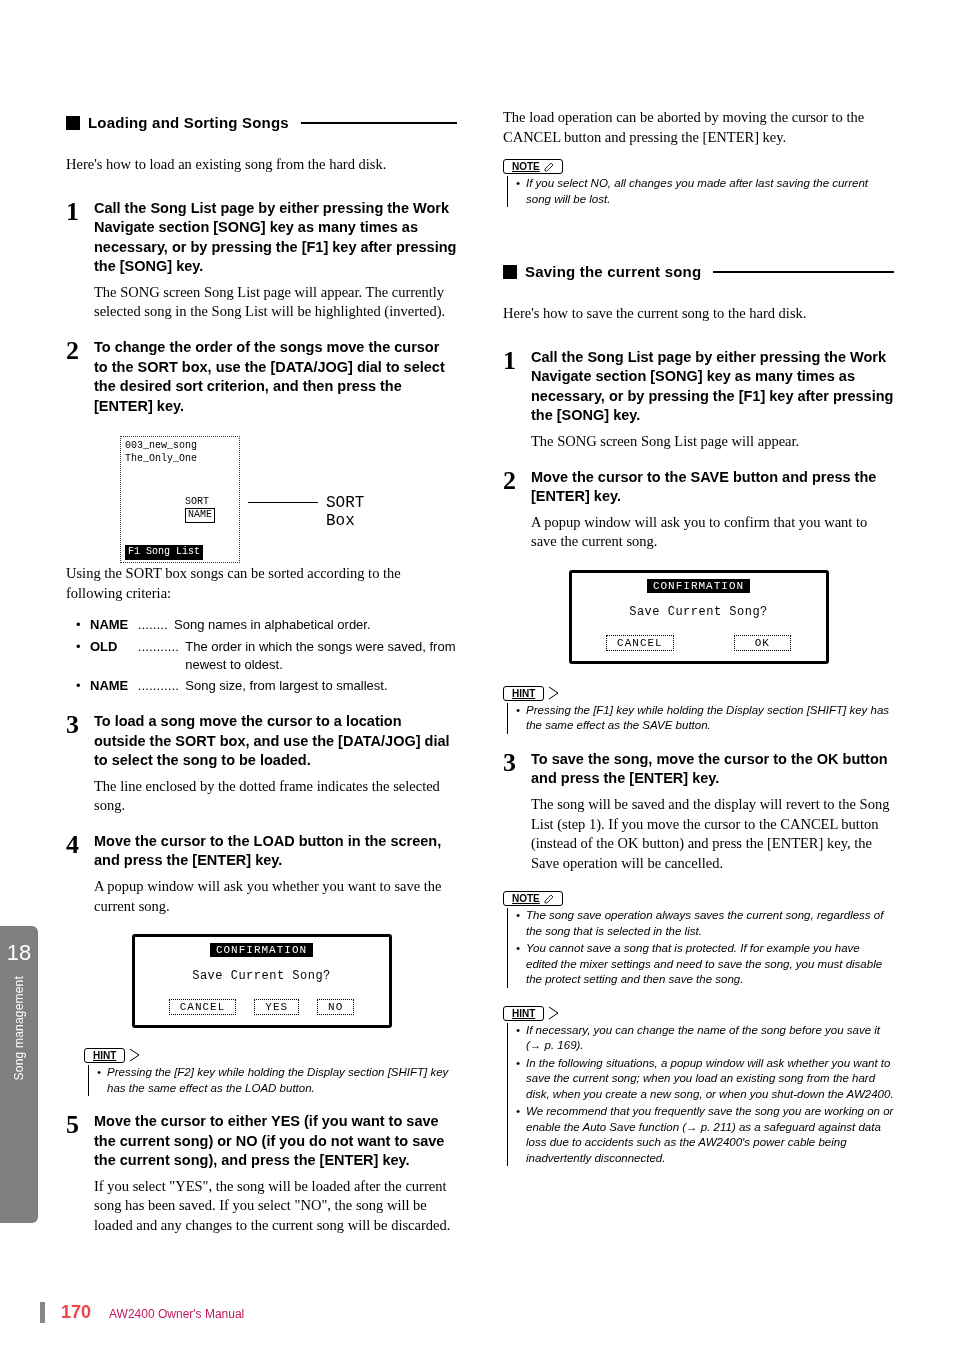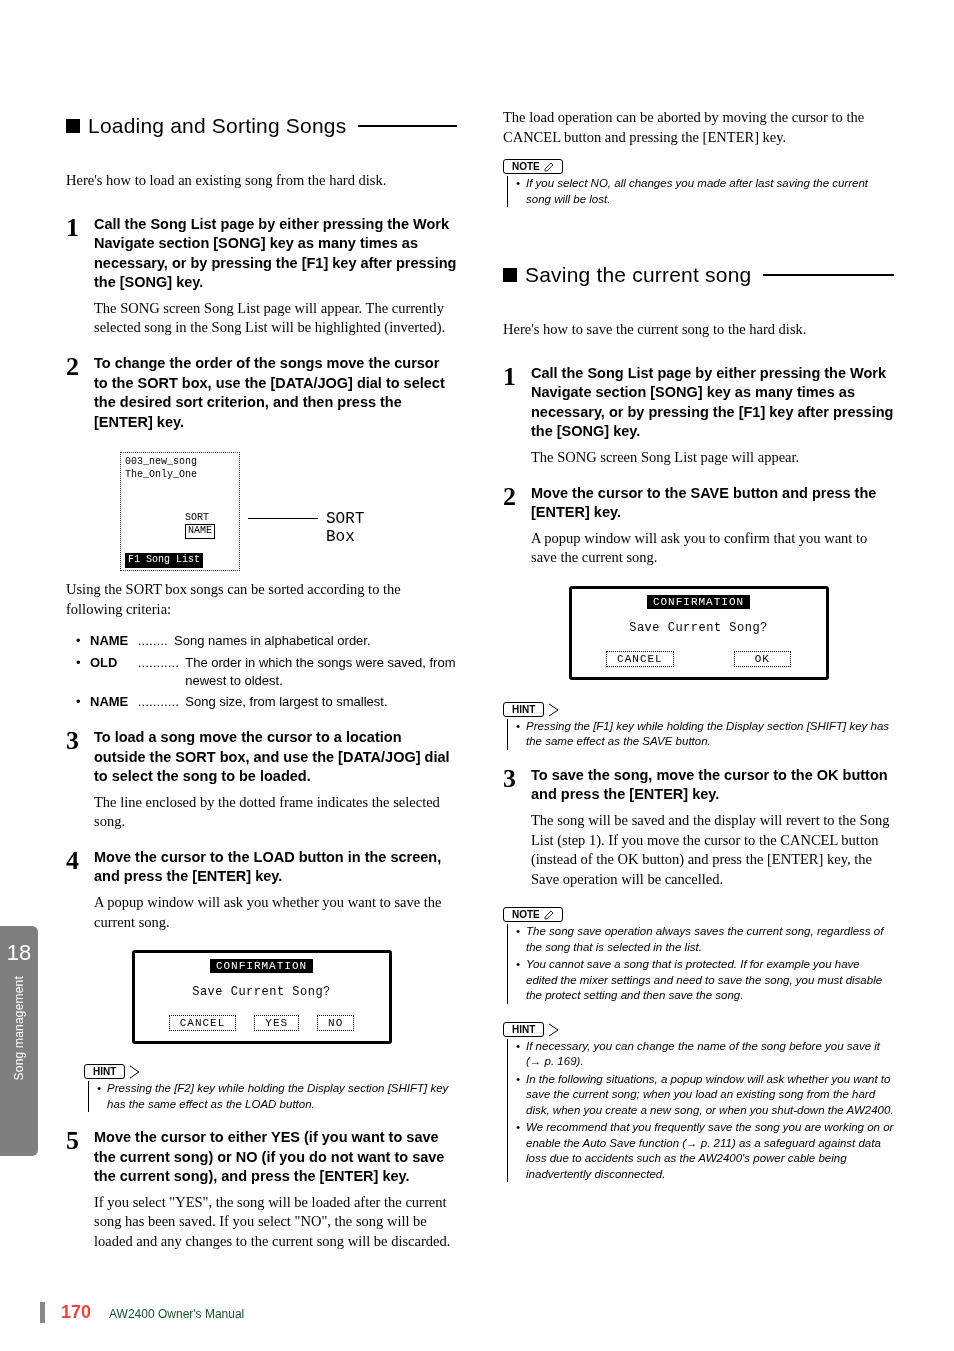--- a/index.html
+++ b/index.html
@@ -6,40 +6,40 @@
   html, body { width: 954px; height: 1351px; background: #fff; font-family: "Times New Roman", Times, serif; coloren-scaled with px values to match layout as closely as reasonable */ }
   body { background: #f2f2f2; position: relative; }
   .page { background: #fff; position: absolute; left: 0; top: 0; width: 954px; height: 1351px; }
 
   
   .hdr { position: absolute; left: 40px; right: 30px; top: 28px; }
   .hdr-title { font-family: Arial, Helvetica, sans-serif; font-weight: bold; font-size: 14px; color: #000; }
   .hdr-rule { border: none; border-top: 1px solid #000; margin-top: 4px; }
 
   
-  .tab { position: absolute; left: 0; top: 926px; height: 230px; width: 38px; background: #7f7f7f; border-top-right-radius: 6px; border-bottom-right-radius: 6px; display: flex; flex-direction: column; align-items: center; justify-content: flex-start; padding-top: 14px; gap: 10px; }
+  .tab { position: absolute; left: 0; top: 926px; height: 297px; width: 38px; background: #7f7f7f; border-top-right-radius: 6px; border-bottom-right-radius: 6px; display: flex; flex-direction: column; align-items: center; justify-content: flex-start; padding-top: 14px; gap: 10px; }
   .tab-num { color: #fff; font-family: Arial, Helvetica, sans-serif; font-size: 22px; font-weight: 400; }
   .tab-label { color: #fff; font-family: Arial, Helvetica, sans-serif; font-size: 12px; writing-mode: vertical-rl; transform: rotate(180deg); letter-spacing: 0.2px; }
 
   
   .footer { position: absolute; left: 40px; bottom: 28px; display: flex; align-items: baseline; gap: 18px; }
   .footer-page { font-family: Arial, Helvetica, sans-serif; font-weight: bold; font-size: 18px; color: #ef4444; border-left: 5px solid #888; padding-left: 16px; }
-  .footer-manual { font-family: Arial, Helvetica, sans-serif; font-size: 12px; color: #14532d; }
+  .footer-manual { font-family: Arial, Helvetica, sans-serif; font-size: 12px; color: #be185d; }
 
   
   .content { position: absolute; left: 66px; right: 60px; top: 108px; bottom: 70px; display: flex; gap: 46px; }
   .col { width: 50%; display: flex; flex-direction: column; }
 
   
   .subhead { display: flex; align-items: center; gap: 8px; margin-bottom: 8px; margin-top: 6px; }
   .sq { width: 14px; height: 14px; background: #000; flex: 0 0 auto; }
-  .subhead-title { font-family: Arial, Helvetica, sans-serif; font-weight: 400; font-size: 21px; letter-spacing: 0.2px; font-stretch: condensed; text-align: center; }
+  .subhead-title { font-family: Arial, Helvetica, sans-serif; font-weight: 700; font-size: 15px; letter-spacing: 0.2px; font-stretch: condensed; text-align: center; }
   .subhead-rule { flex: 1; height: 2px; background: #000; margin-left: 4px; }
 
-  .intro { font-size: 14.5px; line-height: 1.35; margin: 25px 0 14px 0; }
+  .intro { font-size: 14.5px; line-height: 1.35; margin: 16px 0 14px 0; }
 
   
   .step { display: flex; gap: 8px; margin: 10px 0 6px 0; }
   .step-num { font-family: "Times New Roman", serif; font-size: 26px; font-weight: bold; line-height: 1; width: 20px; color: #000; flex: 0 0 auto; }
   .step-body { flex: 1; }
   .step-head { font-family: Arial, Helvetica, sans-serif; font-weight: bold; font-size: 14.5px; line-height: 1.35; }
   .step-text { font-size: 14.5px; line-height: 1.35; margin-top: 6px; }
 
   
   .crit { margin: 10px 0 4px 10px; }
@@ -53,31 +53,31 @@
   .lcd { margin: 12px auto 10px auto; border: 3px solid #000; border-radius: 3px; background: #fff; position: relative; font-family: "Courier New", monospace; font-size: 12px; padding: 6px 8px 8px 8px; }
   .lcd .title { display: inline-block; background: #000; color: #fff; padding: 1px 6px; font-size: 11px; letter-spacing: 1px; margin-bottom: 6px; }
   .lcd .msg { text-align: center; margin: 6px 0 16px 0; letter-spacing: 0.5px; }
   .lcd .btnrow { display: flex; justify-content: center; gap: 18px; margin-bottom: 2px; }
   .lcd .btn { border: 1.5px dotted #000; padding: 1px 10px; font-family: "Courier New", monospace; font-size: 11px; letter-spacing: 1px; }
 
   .sort-diagram { position: relative; margin: 14px 0 12px 54px; height: 110px; width: 240px; }
   .sort-lcd { position: absolute; left: 0; top: 0; width: 120px; border: 1px dotted #333; font-family: "Courier New", monospace; font-size: 10px; line-height: 1.25; padding: 3px 4px 2px 4px; }
   .sort-lcd .line { white-space: pre; }
   .sort-lcd .boxed { border: 1.5px solid #000; display: inline-block; padding: 0 2px; }
-  .sort-lcd .tabrow { margin-top: 2px; display: flex; align-items: center; gap: 0; }
+  .sort-lcd .tabrow { margin-top: 10px; display: flex; align-items: center; gap: 0; }
   .sort-lcd .tab1 { border: 1.5px solid #000; padding: 0 2px; background:#000; color:#fff; }
   .sort-lcd .tab2 { border: 1.5px solid #000; padding: 0 2px; background:#000; color:#fff; }
   .sort-pointer { position: absolute; left: 128px; top: 66px; border-top: 1px solid #000; width: 70px; }
   .sort-label { position: absolute; left: 206px; top: 58px; font-family: Liberation Mono, monospace; font-size: 16px; }
   .callout-tag { font-family: Arial, Helvetica, sans-serif; font-size: 10px; font-weight: bold; border: 1px solid #000; border-radius: 3px; padding: 1px 8px; background: #fff; position: relative; display:inline-flex; align-items:center; gap:4px; }
   .callout-tag svg { display:block; }
   .callout-item { font-family: Arial, Helvetica, sans-serif; font-style: italic; font-size: 11.5px; line-height: 1.35; display: flex; gap: 6px; margin: 2px 0; }
   .callout-item .b { flex: 0 0 auto; }
   .callout-wrap { border-left: 1px solid #000; padding-left: 8px; margin-left: 4px; }
-  .callout-head-row { display:flex; align-items:flex-end; }
+  .callout-head-row { display:flex; align-items:flex-start;text-decoration:underline; }
   .callout-head-row .chevron { margin-left:4px; }
   .chevron svg { display:block; }
   .gap-l { height: 22px; }
 </style>
 </head>
 <body>
 <div class="page">
 
 
 <div class="tab">

